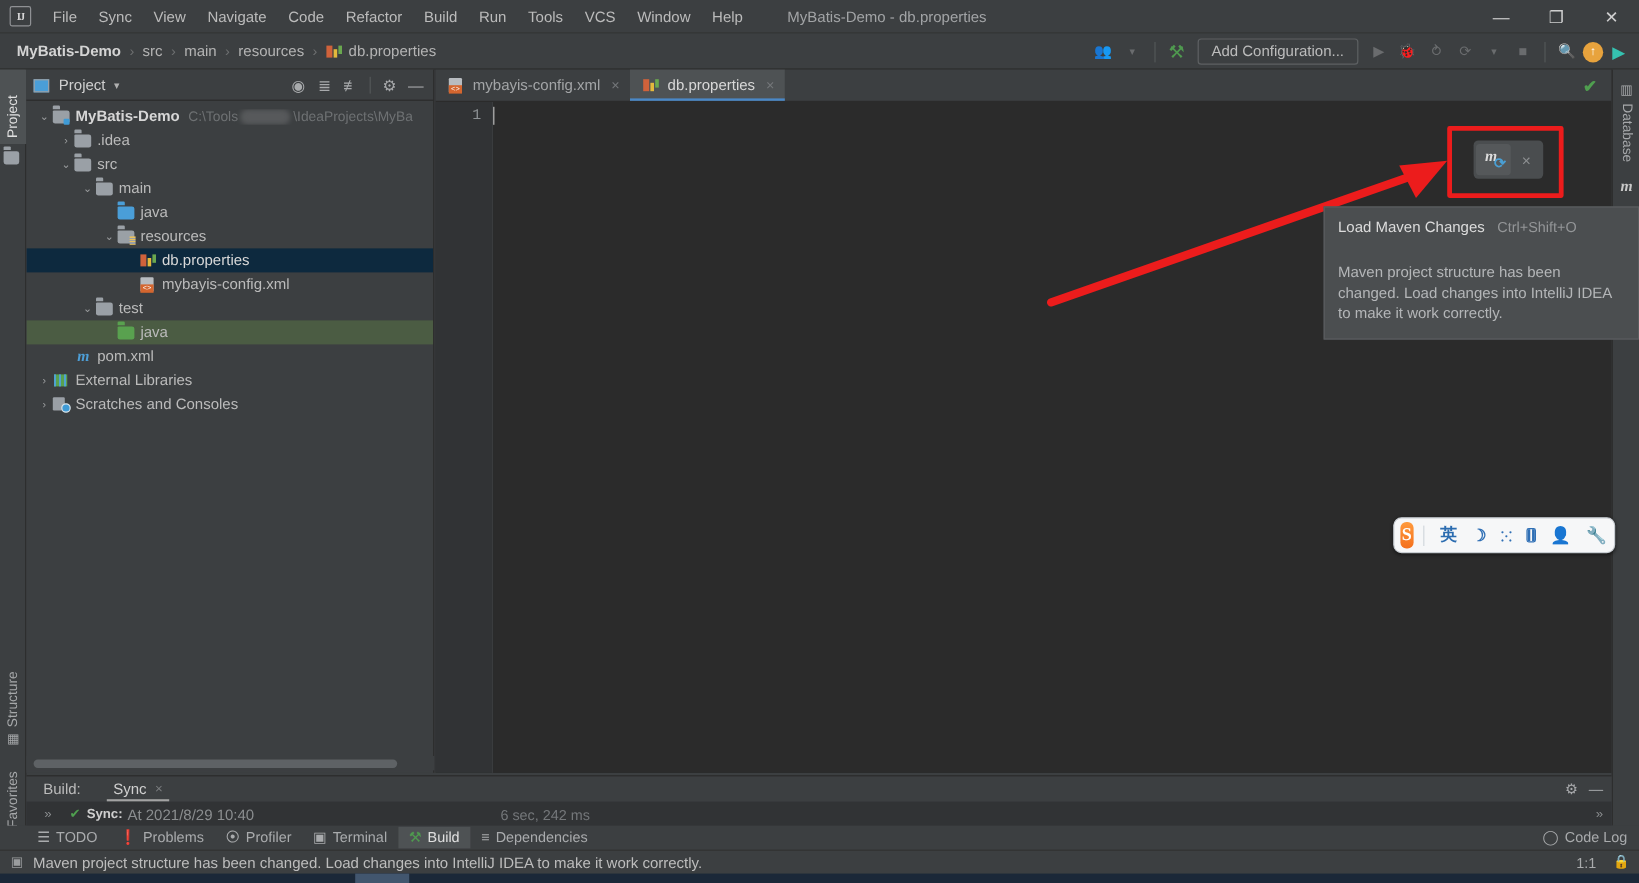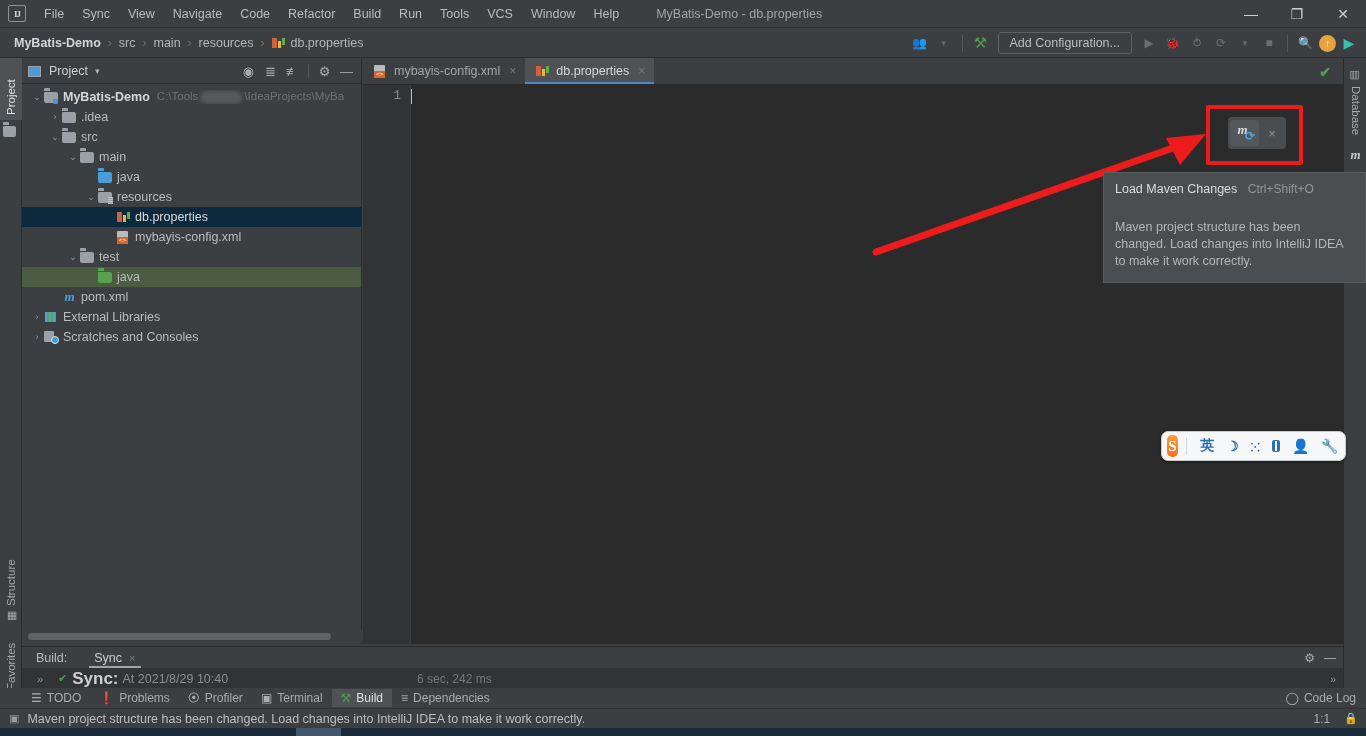--- a/index.html
+++ b/index.html
@@ -252,21 +252,21 @@
   .bp-tab:after{ content:""; position:absolute; left:0; right:0; bottom:0; height:2px; background:#a3a3a3;}
   .bp-tab .x{ color:#7c7f81; font-size:11px;}
   .bp-icons{ position:absolute; right:7px; top:0; height:21px; display:flex; align-items:center; gap:9px;}
   .bp-ic{ color:#a8aaac; font-size:12px; }
   .bp-body{
     position:absolute; left:0; top:21px; width:1321px; height:21px; background:#313335;
     display:flex; align-items:center;
   }
   .bp-chev{ width:36px; text-align:center; color:#8b8e90; font-size:11px; }
   .bp-check{ color:#4f9f4f; font-size:11px; margin-right:5px;}
-  .bp-sync{ font-weight:bold; color:#cfcfcf; font-size:17px; }
+  .bp-sync{ font-weight:bold; color:#cfcfcf; font-size:11px; }
   .bp-when{ color:#8b8e90; font-size:12.5px; margin-left:4px;}
   .bp-dur{ position:absolute; left:395px; color:#74777a; font-size:12px; }
   .bp-right-chev{ position:absolute; right:7px; color:#8b8e90; font-size:11px;}
 
   
   .bottombar{
     position:absolute; left:0; top:688px; width:1366px; height:20px; background:#3c3f41;
   }
   .bt-items{ display:flex; align-items:center; height:20px; padding-left:22px; }
   .bt{

